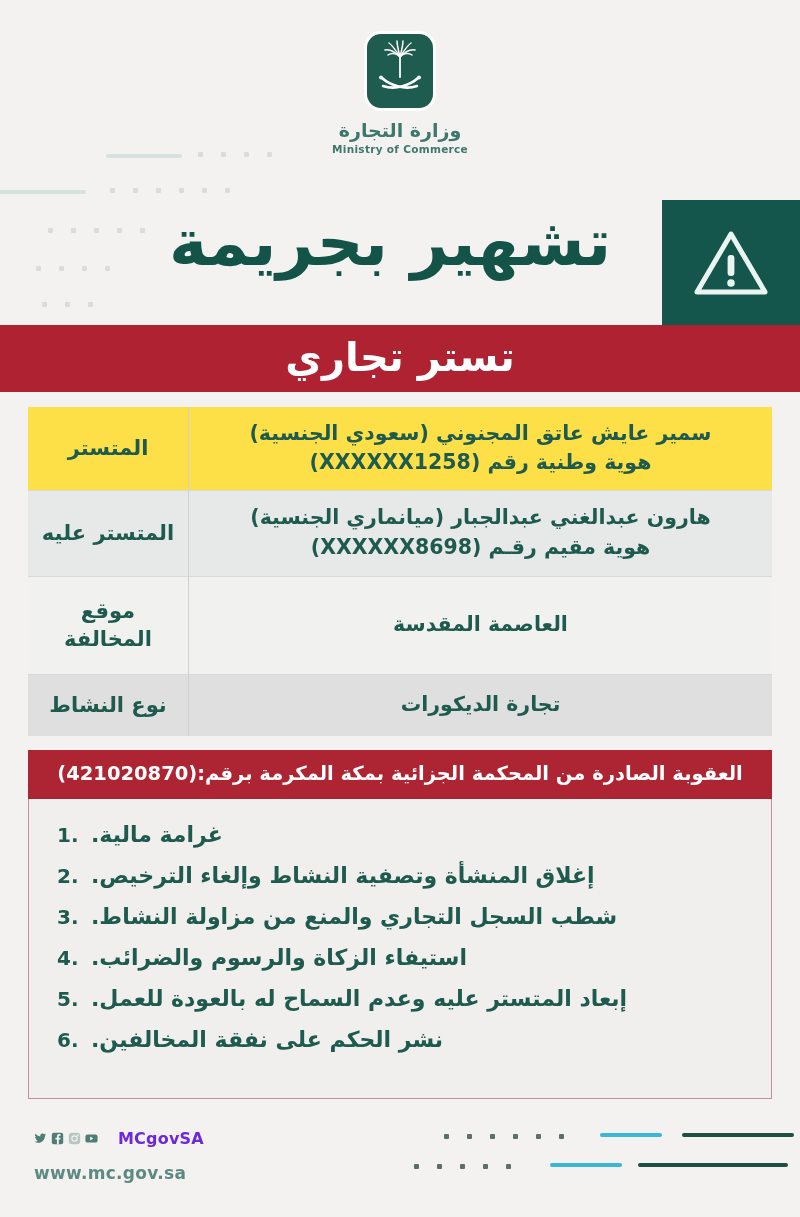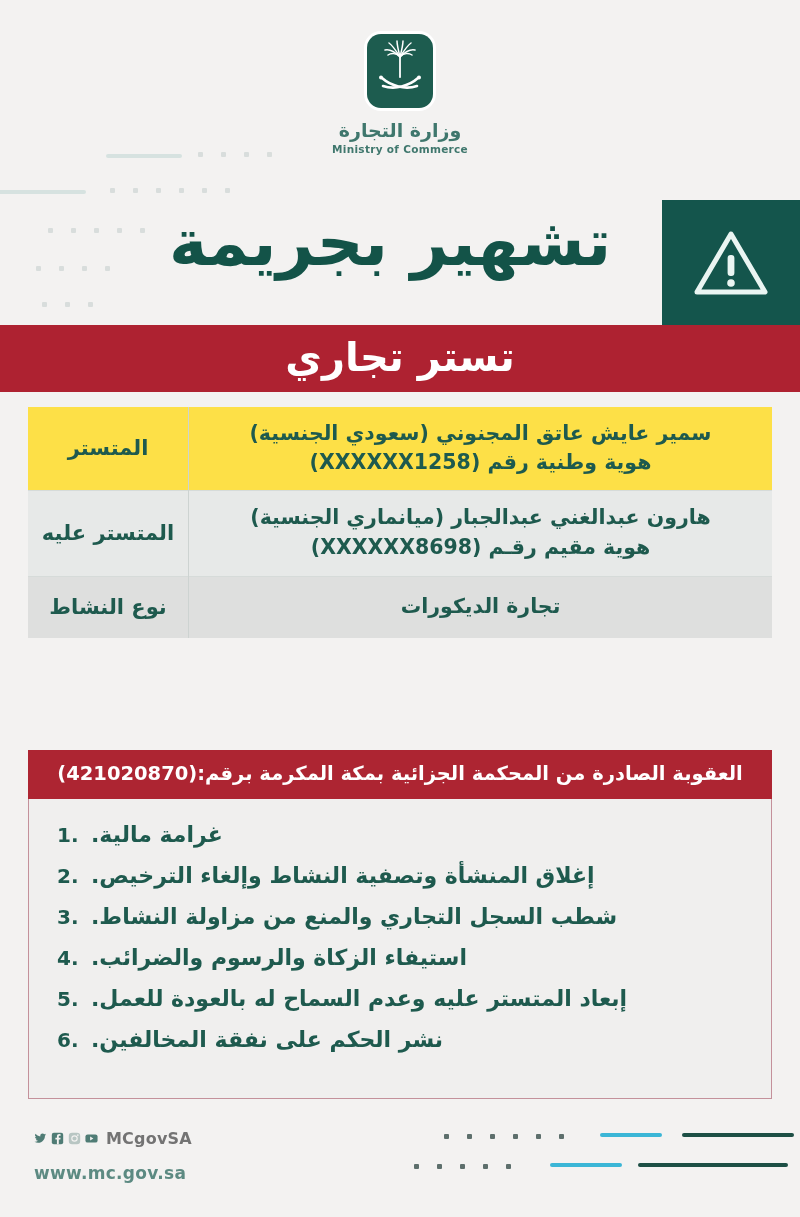--- a/index.html
+++ b/index.html
@@ -258,24 +258,24 @@
     direction: ltr;
   }
   .social-line .sicon {
     width: 13px;
     height: 13px;
     display: inline-flex;
     align-items: center;
     justify-content: center;
   }
   .social-line .handle {
-    margin-left: 4px;
+    margin-left: 16px;
     font-size: 16px;
     font-weight: 600;
-    color: #737373;
+    color: #6d28d9;
     letter-spacing: 0.2px;
   }
   .site {
     direction: ltr;
     font-size: 17px;
     font-weight: 600;
     color: #5c8a82;
     margin-top: 15px;
     letter-spacing: 0.3px;
   }
@@ -381,20 +381,27 @@
           <div>هوية وطنية رقم (XXXXXX1258)</div>
         </td>
         <td class="td-label">المتستر</td>
       </tr>
       <tr class="row-b r2">
         <td class="td-value">
           <div>هارون عبدالغني عبدالجبار (ميانماري الجنسية)</div>
           <div>هوية مقيم رقـم (XXXXXX8698)</div>
         </td>
         <td class="td-label">المتستر عليه</td>
+      </tr>
+      <tr class="row-c r3">
+        <td class="td-value">العاصمة المقدسة</td>
+        <td class="td-label">
+          <div>موقع</div>
+          <div>المخالفة</div>
+        </td>
       </tr>
       <tr class="row-d r4">
         <td class="td-value">تجارة الديكورات</td>
         <td class="td-label">نوع النشاط</td>
       </tr>
     </tbody>
   </table>
 
   <div class="pen-wrap">
     <div class="pen-header">العقوبة الصادرة من المحكمة الجزائية بمكة المكرمة برقم:(421020870)</div>

